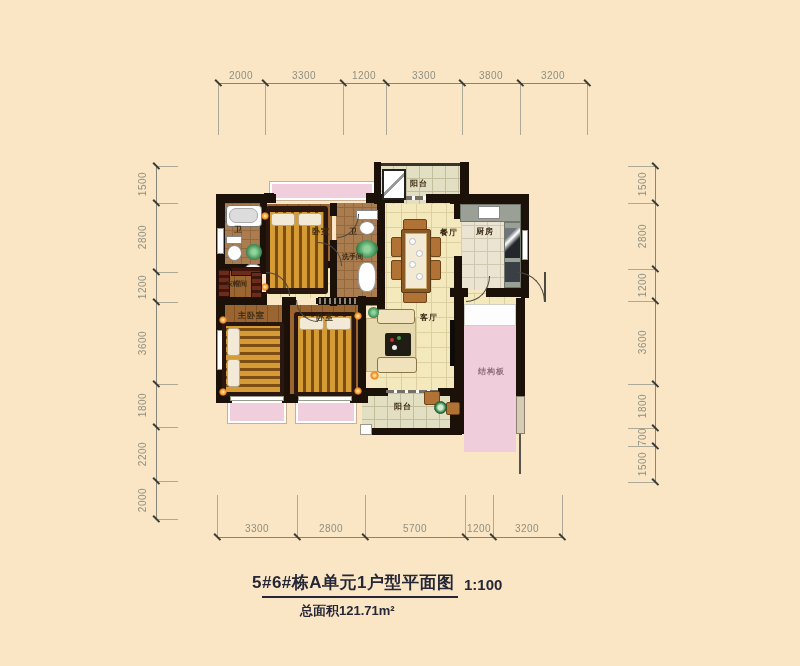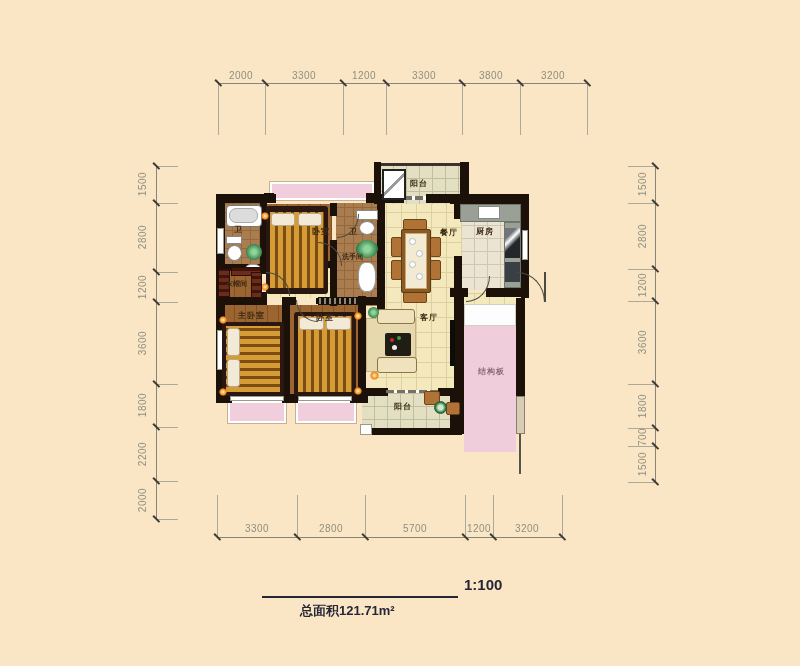--- a/index.html
+++ b/index.html
@@ -87,20 +87,21 @@
   <span class="rlabel" style="left:410px;top:180px">阳台</span>
   <span class="rlabel" style="left:440px;top:229px">餐厅</span>
   <span class="rlabel" style="left:476px;top:228px">厨房</span>
   <span class="rlabel small" style="left:226px;top:280px">衣帽间</span>
   <span class="rlabel" style="left:238px;top:312px">主卧室</span>
   <span class="rlabel" style="left:316px;top:314px">卧室</span>
   <span class="rlabel" style="left:420px;top:314px">客厅</span>
   <span class="rlabel pinktxt" style="left:478px;top:368px">结构板</span>
   <span class="rlabel" style="left:394px;top:403px">阳台</span>
 
+  <span class="t-main">5#6#栋A单元1户型平面图</span>
   <span class="t-scale">1:100</span>
   <div class="t-line"></div>
   <span class="t-area">总面积121.71m²</span>
 <div class="b tile-pale" style="left: 372px; top: 202px; width: 92px; height: 190px;"></div>
     <div class="b tile-pale" style="left: 266px; top: 266px; width: 72px; height: 32px;"></div>
     <div class="b tile-pale" style="left: 460px; top: 292px; width: 58px; height: 16px;"></div>
     <div class="b tile-kit" style="left: 462px; top: 204px; width: 59px; height: 86px;"></div>
     <div class="b tile-olive" style="left: 381px; top: 165px; width: 79px; height: 39px;"></div>
     <div class="b tile-olive" style="left: 362px; top: 392px; width: 98px; height: 40px;"></div>
     <div class="b tile-bath" style="left: 224px; top: 203px; width: 38px; height: 63px;"></div>

